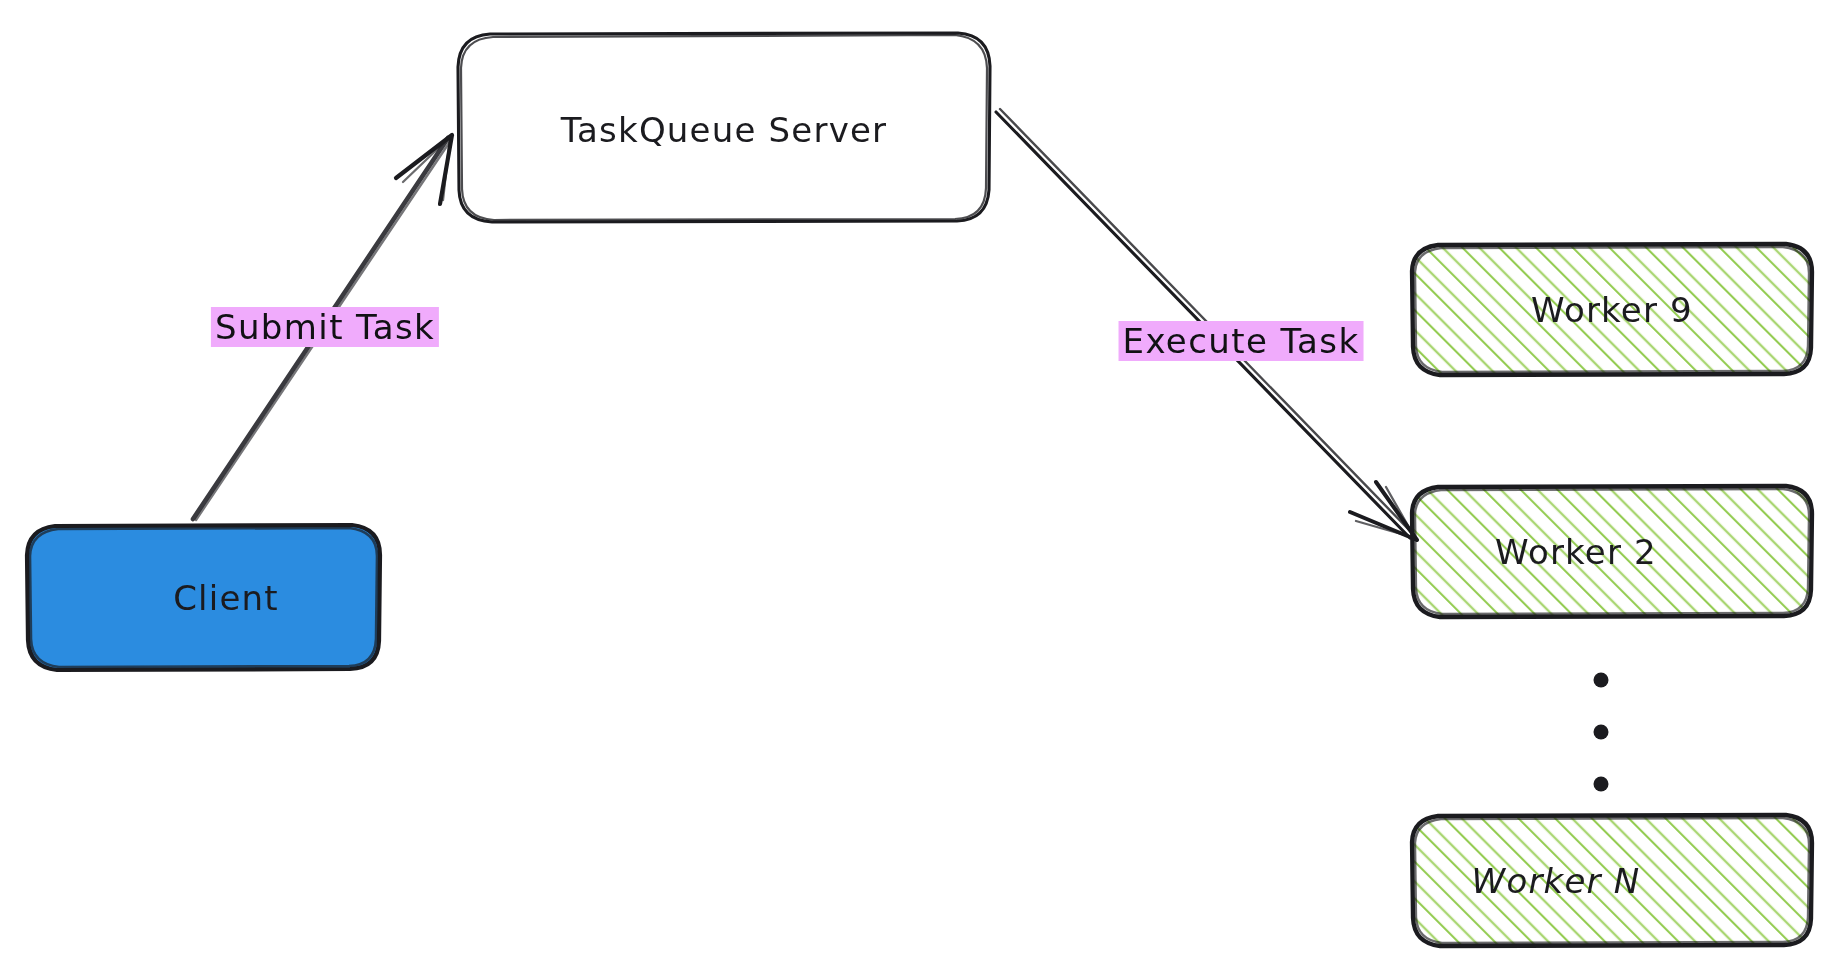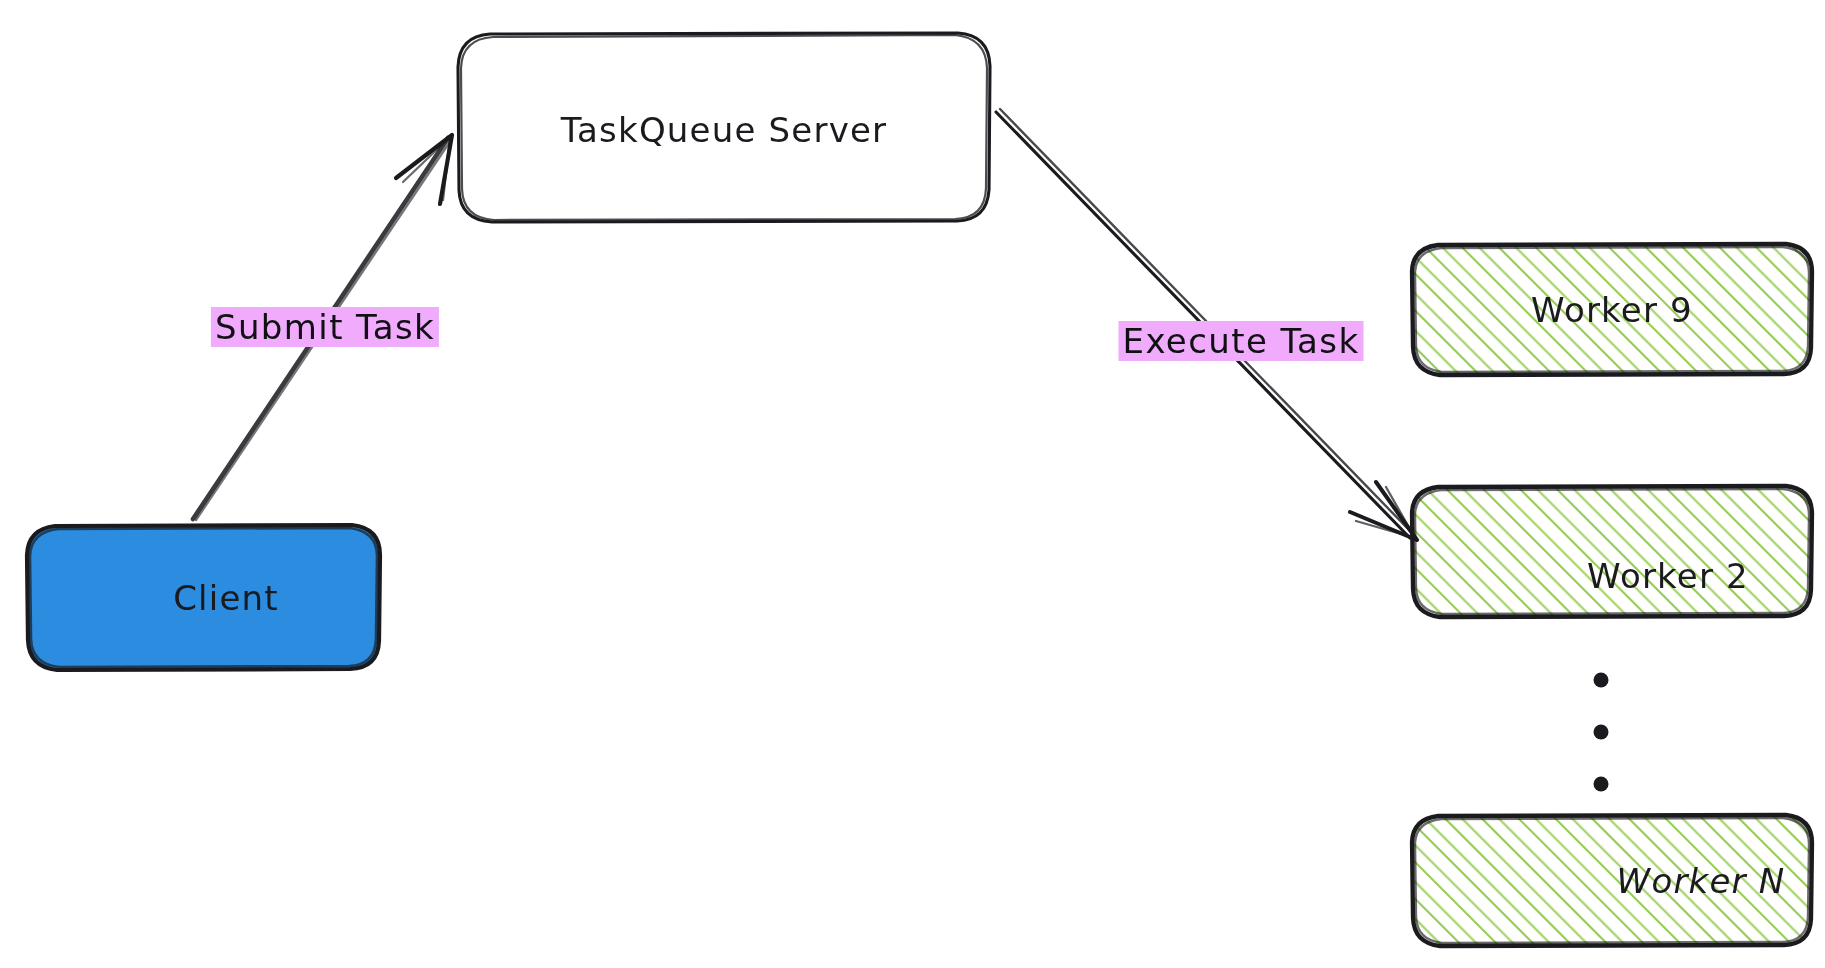--- a/index.html
+++ b/index.html
@@ -149,21 +149,21 @@
       <circle cx="1601" cy="784" r="7.5" fill="#1b1b1f"></circle>
     </g>
   </svg>
 
   <div class="node-label" style="left:724px; top:130px;">TaskQueue Server</div>
 
   <div class="node-label" style="left:204px; top:598px;margin-left:22px;">Client</div>
 
   <div class="node-label" style="left:1612px; top:310px;">Worker 9</div>
 
-  <div class="node-label" style="left:1668px; top:552px;margin-top:24px;">Worker 2</div>
+  <div class="node-label" style="left:1576px; top:552px;">Worker 2</div>
 
-  <div class="node-label label-italic" style="left:1701px; top:881px;text-align:center;">Worker N</div>
+  <div class="node-label label-italic" style="left:1556px; top:881px;text-align:center;">Worker N</div>
 
   <div class="edge-label" style="left:325px; top:327px;">Submit Task</div>
 
   <div class="edge-label" style="left:1208px; top:341px;margin-left:33px;">Execute Task</div>
 
 </div>
 
 </body></html>

